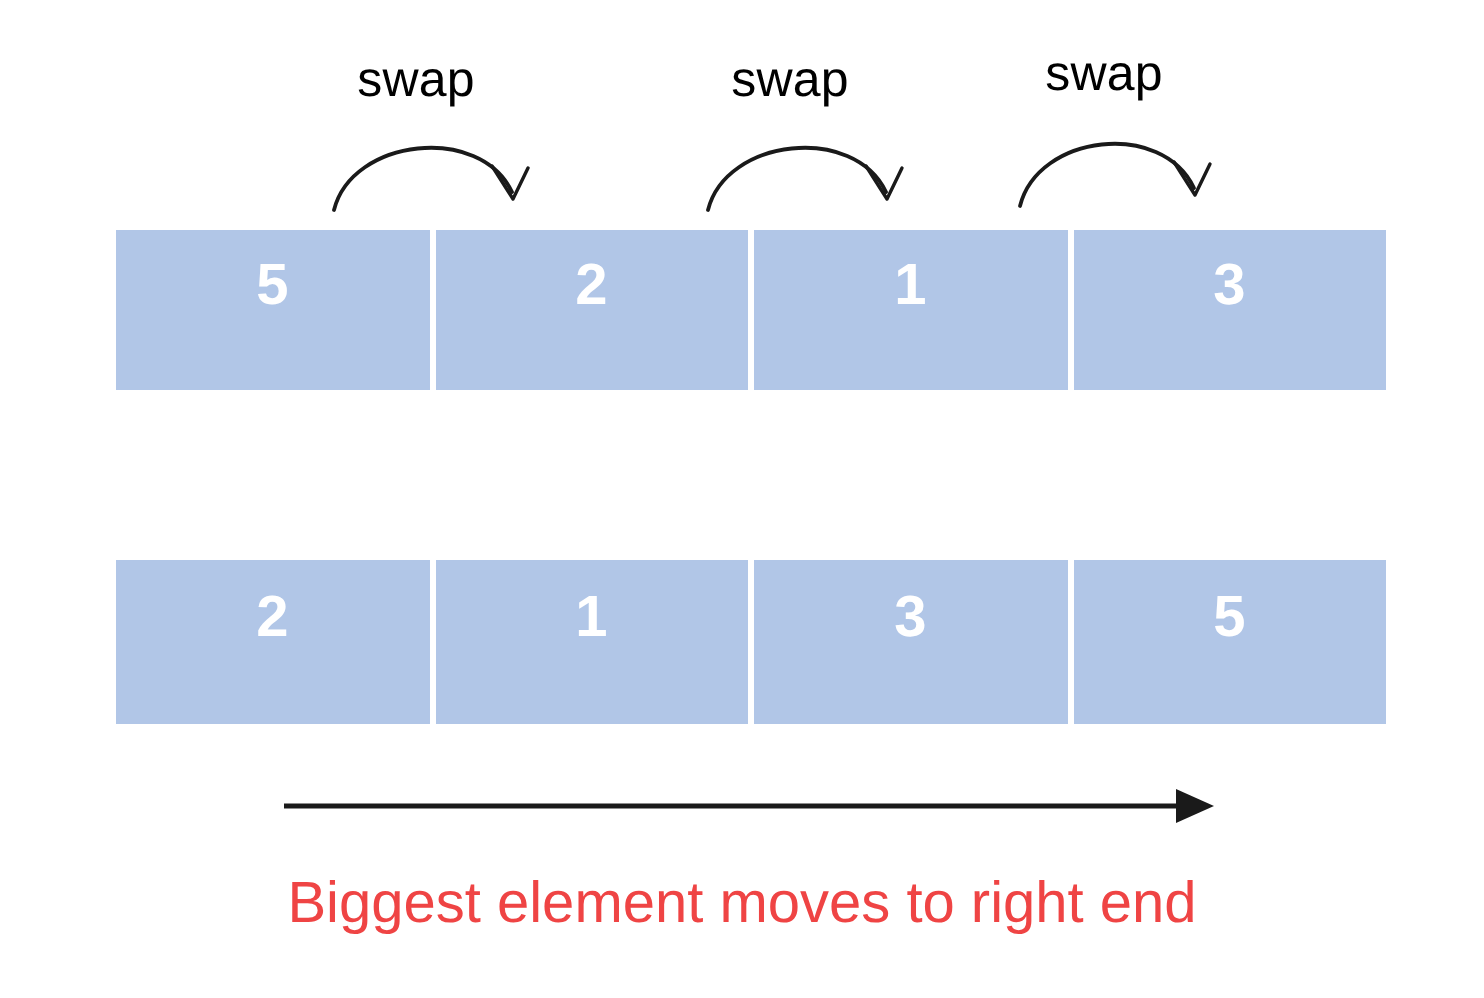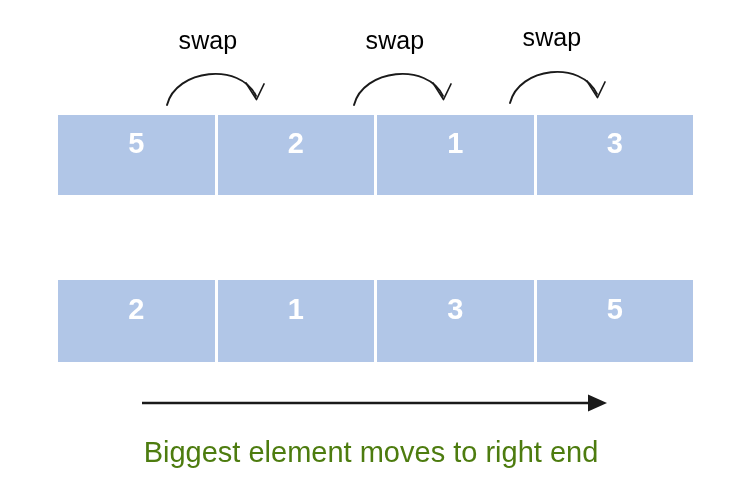--- a/index.html
+++ b/index.html
@@ -90,21 +90,21 @@
   
   .caption {
     position: absolute;
     left: 0;
     top: 436px;
     width: 742px;
     text-align: center;
     font-family: "Liberation Sans", sans-serif;
     font-size: 29px;
     font-weight: 400;
-    color: #4d7c0f;
+    color: #ef4444;
     line-height: 1.15;
     white-space: nowrap;
   }
 </style>
 </head>
 <body>
 
 <div id="canvas">
 
   <div class="swap-label" style="left:175px; top:28px; width:66px;">swap</div>

